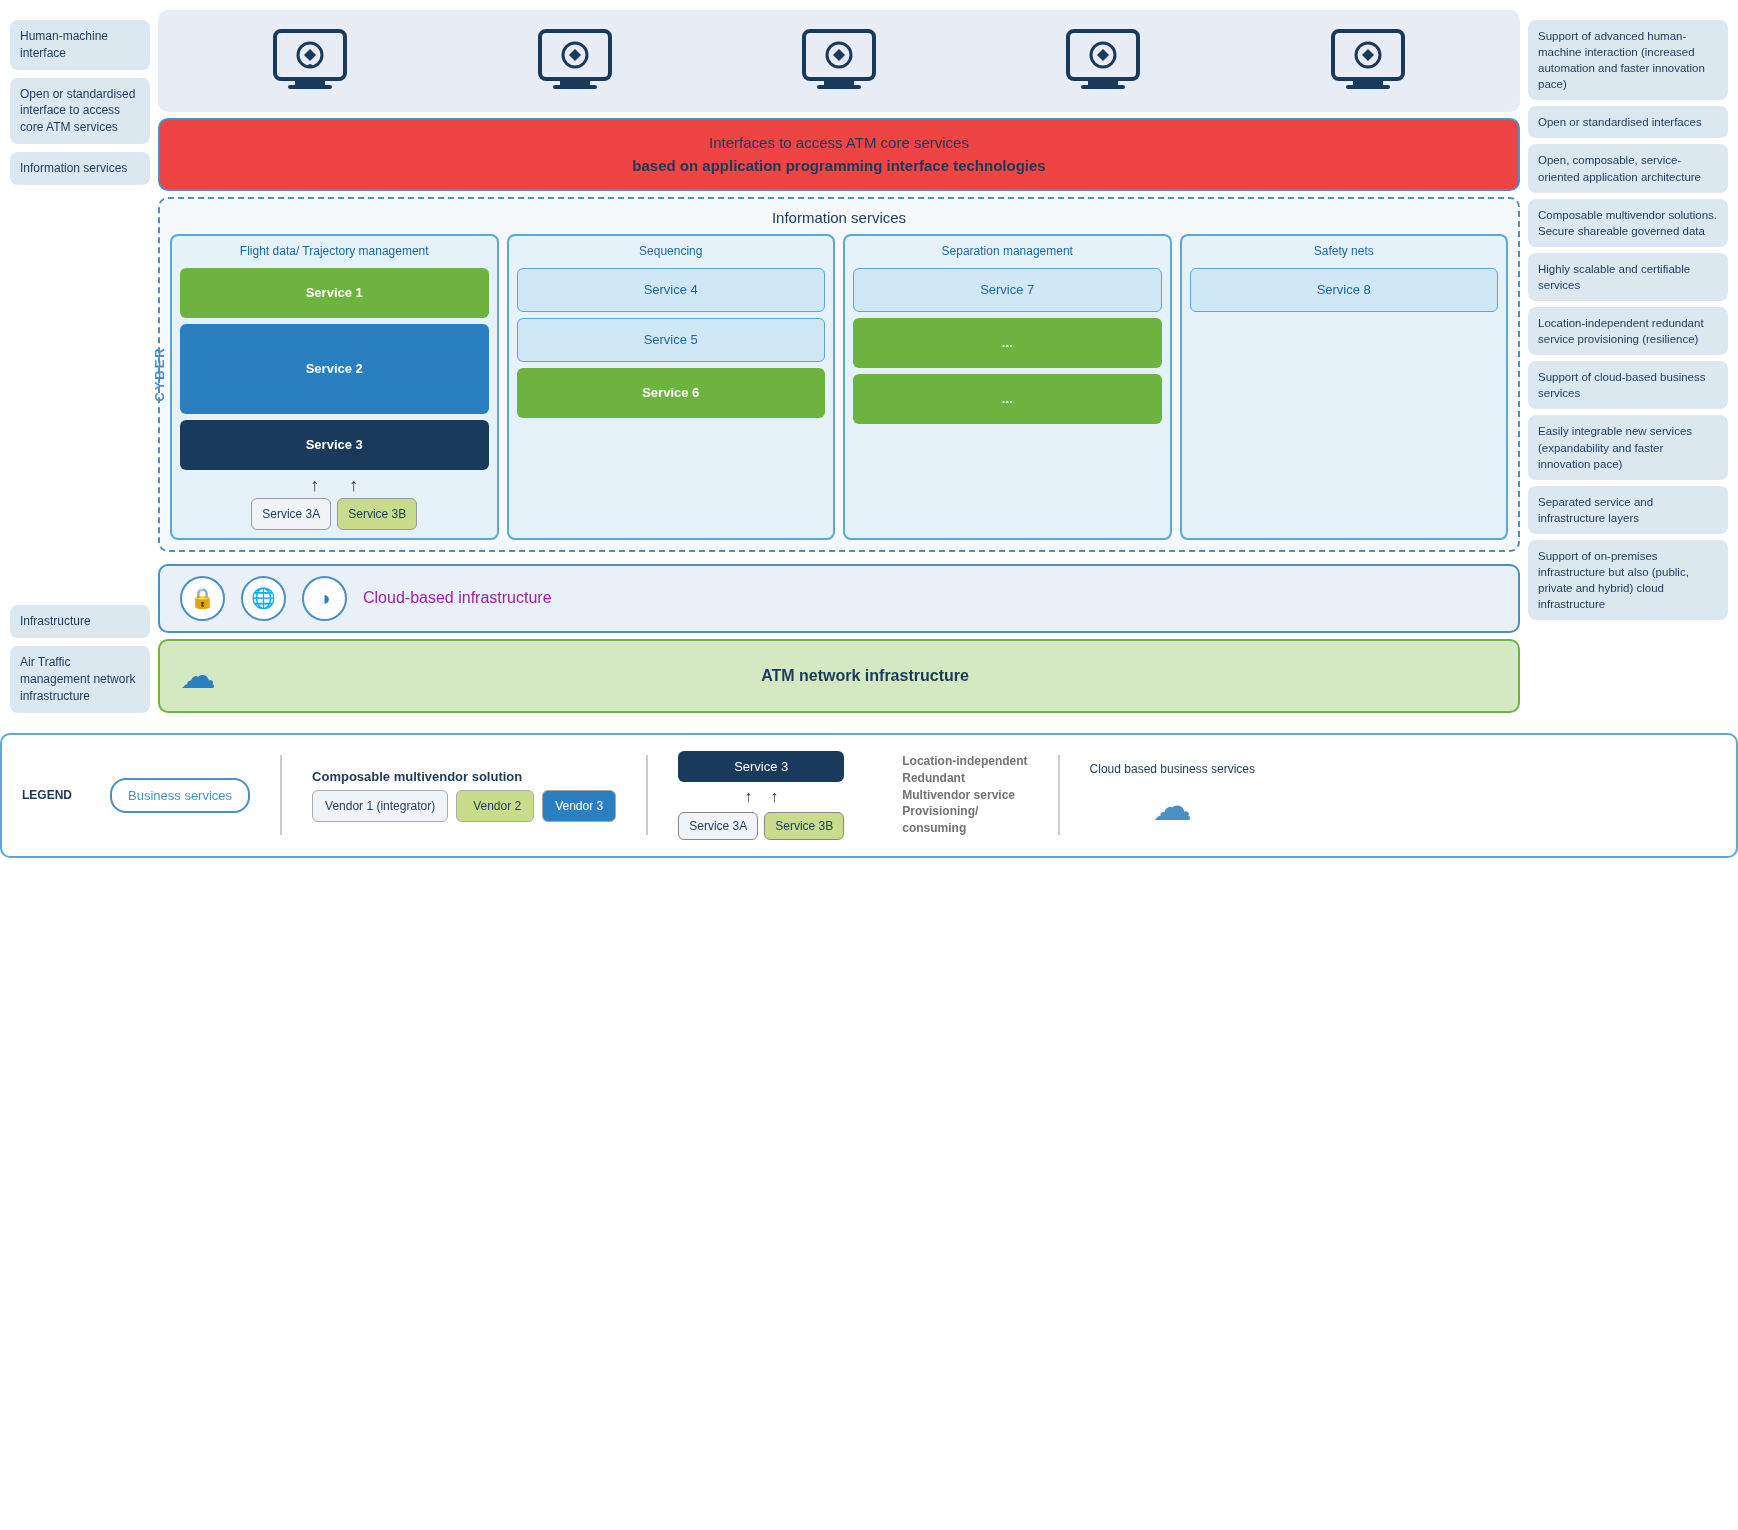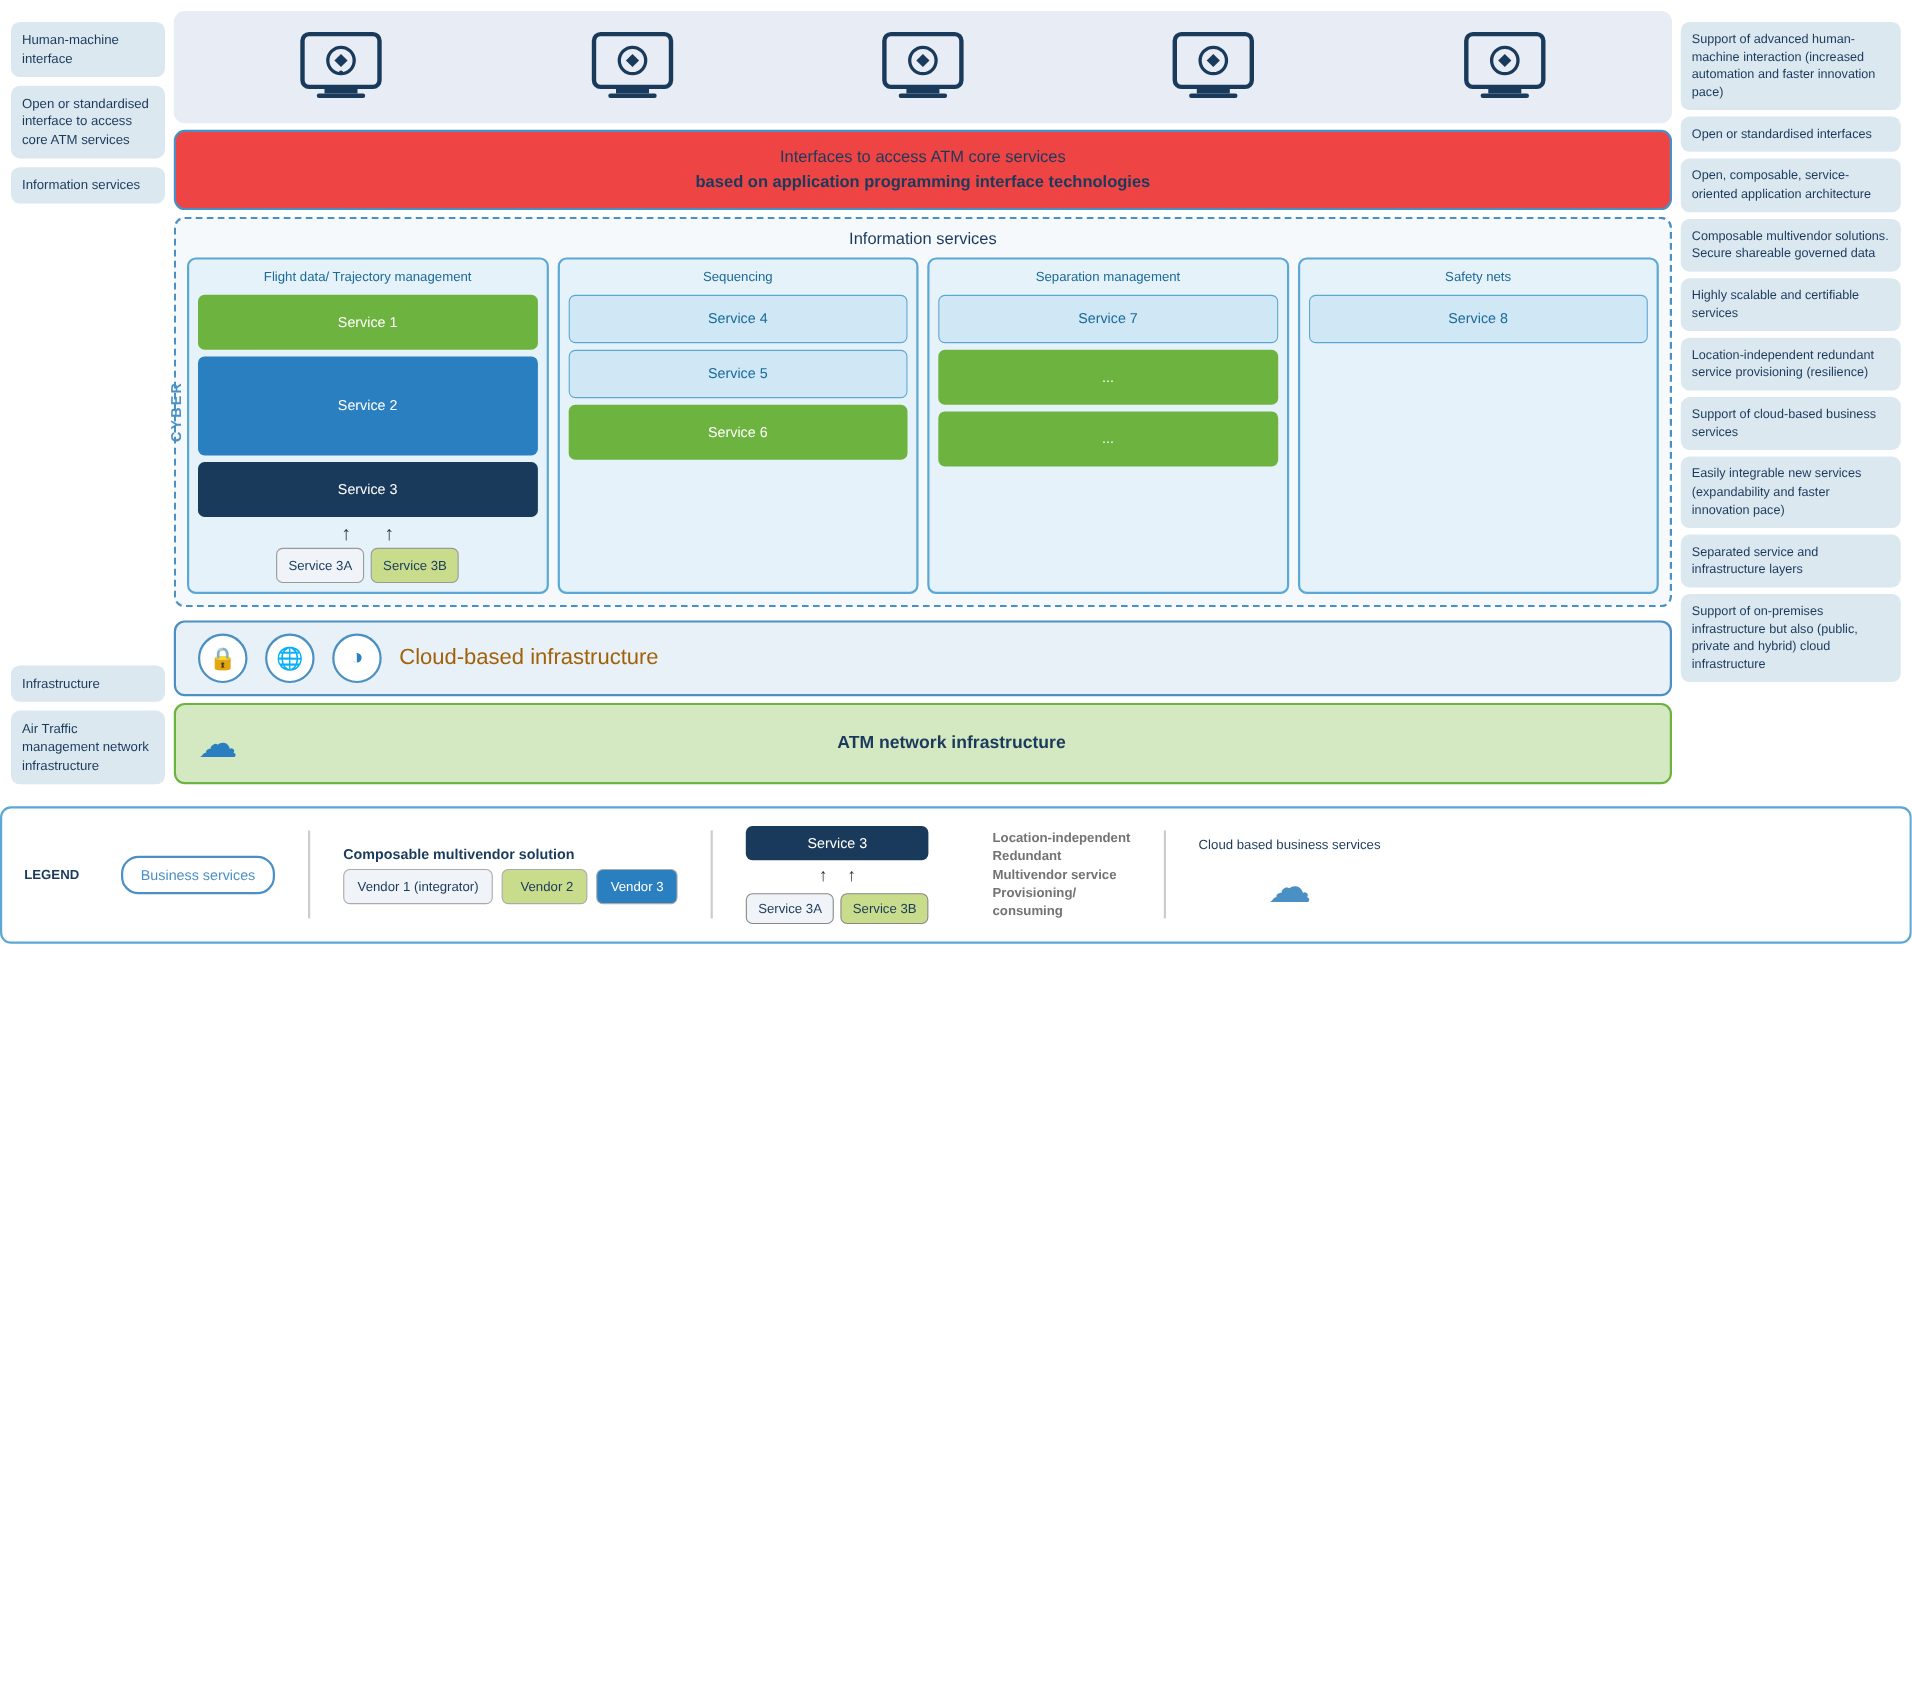--- a/index.html
+++ b/index.html
@@ -128,21 +128,21 @@
 
     
     .svc-box {
       border-radius: 6px;
       padding: 12px 8px;
       margin-bottom: 6px;
       display: flex;
       align-items: center;
       justify-content: center;
       font-size: 13px;
-      font-weight: normal;
+      font-weight: bold;
       color: #fff;
       min-height: 50px;
       text-align: center;
     }
     .svc-green { background: #6db33f; }
     .svc-blue { background: #2a7fc0; }
     .svc-dark { background: #1a3a5c; }
 
     
     .sub-service-row {
@@ -174,22 +174,22 @@
       background: #e8f0f8;
       border: 2px solid #4a90c4;
       border-radius: 10px;
       padding: 10px 20px;
       display: flex;
       align-items: center;
       gap: 16px;
       margin-top: 6px;
     }
     .cloud-infra-text {
-      color: #a16207;
-      font-size: 20px;
+      color: #a21caf;
+      font-size: 16px;
     }
     .icon-circle {
       width: 45px;
       height: 45px;
       border-radius: 50%;
       border: 2px solid #4a90c4;
       display: flex;
       align-items: center;
       justify-content: center;
       font-size: 20px;

